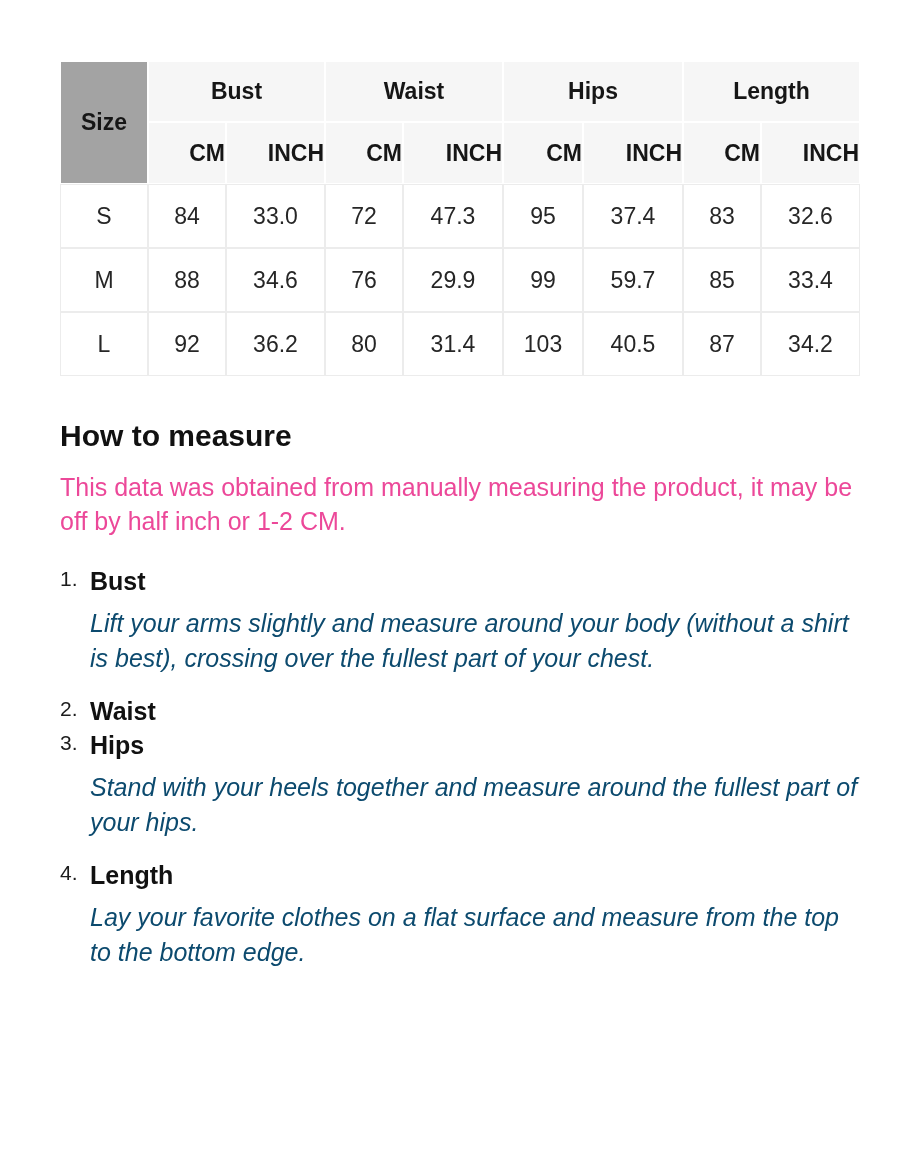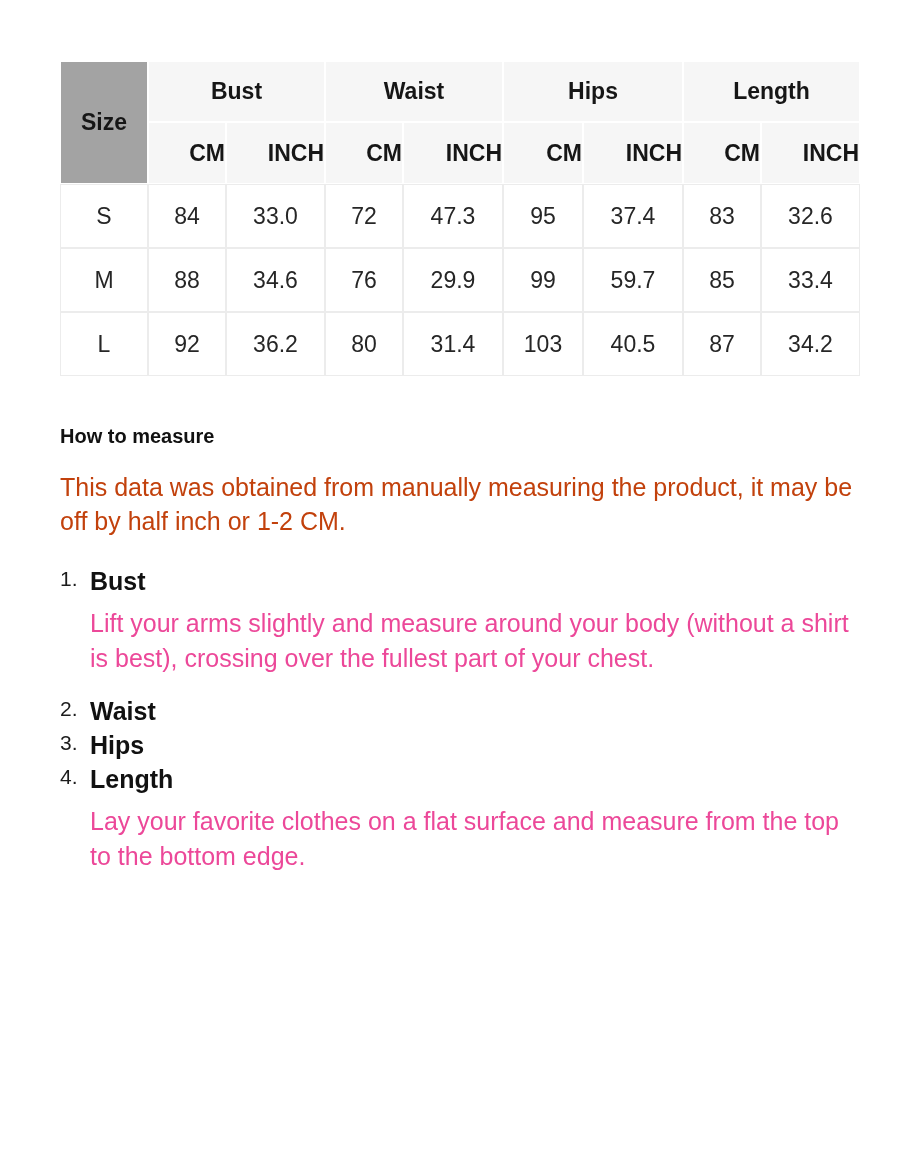--- a/index.html
+++ b/index.html
@@ -43,30 +43,30 @@
     background: #ffffff;
     border: 1px solid #ececec;
     font-size: 23px;
     color: #262626;
     height: 64px;
   }
 
   
   .guide-heading {
     margin-top: 42px;
-    font-size: 20px;
+    font-size: 30px;
     font-weight: bold;
     color: #111111;
     line-height: 36px;
   }
   .guide-intro {
     margin-top: 16px;
     font-size: 25px;
     line-height: 34px;
-    color: #c2410c;
+    color: #ec4899;
   }
   .steps { margin-top: 26px; }
   .step { position: relative; padding-left: 30px; }
   .step-marker {
     position: absolute;
     left: 0;
     top: 3px;
     width: 26px;
     font-size: 21px;
     color: #1c1c1c;
@@ -74,21 +74,22 @@
   .step-title {
     font-size: 25px;
     font-weight: bold;
     line-height: 34px;
     color: #111111;
   }
   .step-desc {
     margin: 8px 0 18px 0;
     font-size: 25px;
     line-height: 35px;
-    color: #ec4899;
+    color: #0c4a6e;
+    font-style: italic;
   }
 </style>
 </head>
 <body>
 
 <div class="page">
   <div class="content">
 
     <table class="size-chart">
       <colgroup>
@@ -168,20 +169,21 @@
       </div>
 
       <div class="step">
         <span class="step-marker">2.</span>
         <div class="step-title">Waist</div>
       </div>
 
       <div class="step">
         <span class="step-marker">3.</span>
         <div class="step-title">Hips</div>
+        <p class="step-desc">Stand with your heels together and measure around the fullest part of your hips.</p>
       </div>
 
       <div class="step">
         <span class="step-marker">4.</span>
         <div class="step-title">Length</div>
         <p class="step-desc">Lay your favorite clothes on a flat surface and measure from the top to the bottom edge.</p>
       </div>
 
     </div>
   </div>

